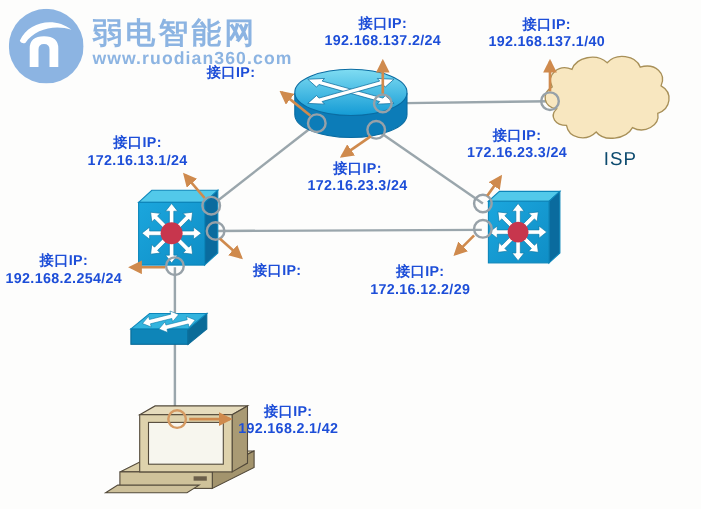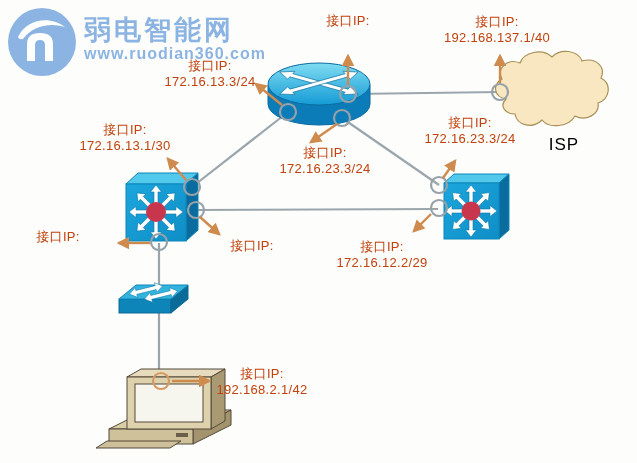--- a/index.html
+++ b/index.html
@@ -5,37 +5,37 @@
   html,body{margin:0;padding:0;}
   body{
     width:637px;height:463px;position:relative;overflow:hidden;
     background:#fdfdfc;
     font-family:"Liberation Sans","DejaVu Sans",sans-serif;
   }
   .stage{position:absolute;inset:0;width:637px;height:463px;}
   svg.canvas{position:absolute;left:0;top:0;display:block;}
   .iplabel{
     position:absolute;transform:translateX(-50%);
-    text-align:center;color:#c2410c;white-space:nowrap;
-    font-size:13px;line-height:16px;letter-spacing:.3px;
+    text-align:center;color:#1d4ed8;white-space:nowrap;
+    font-size:13px;line-height:16px;letter-spacing:.3px;font-weight:bold;
   }
   .iplabel .cap{font-size:13px;}
   .iplabel .ip{font-size:13px;}
   .logo-title{
     position:absolute;left:84px;top:12px;
     font-size:27px;font-weight:bold;color:#8cb4e2;letter-spacing:3px;
   }
   .logo-url{
     position:absolute;left:84px;top:45px;
     font-size:16px;font-weight:bold;color:#8cb4e2;letter-spacing:1px;
   }
   .logo-mark{position:absolute;left:8px;top:8px;width:68px;height:68px;}
   .isp-label{
     position:absolute;left:564px;top:135px;transform:translateX(-50%);
-    font-size:17px;color:#000000;letter-spacing:1px;
+    font-size:17px;color:#0c4a6e;letter-spacing:1px;
   }
 </style>
 </head>
 <body>
 
 <div class="stage">
 
 <svg class="canvas" width="637" height="463" viewBox="0 0 637 463">
   <defs>
     <linearGradient id="routerTop" x1="0" y1="0" x2="0" y2="1">
@@ -163,43 +163,44 @@
   <path d="M10,29 C18,11 42,7 57,19 C42,14 24,18 15,31 Q11,32 10,29 Z" fill="#ffffff"></path>
   <path d="M19,36 q0,-11 13,-11 q13,0 13,11 v17 h-8 v-16 q0,-5 -5,-5 q-5,0 -5,5 v16 h-8 z" fill="#ffffff"></path>
 </svg>
 <div class="logo-title">弱电智能网</div>
 <div class="logo-url">www.ruodian360.com</div>
 
 <div class="isp-label">ISP</div>
 
 <div class="iplabel" style="left:348px;top:13px">
   <div class="cap">接口IP:</div>
+  <div class="ip">192.168.137.2/24</div>
 </div>
 <div class="iplabel" style="left:497px;top:14px">
   <div class="cap">接口IP:</div>
   <div class="ip">192.168.137.1/40</div>
 </div>
 <div class="iplabel" style="left:210px;top:58px">
   <div class="cap">接口IP:</div>
-  <div class="ip">172.16.13.3/24</div>
 </div>
 <div class="iplabel" style="left:125px;top:122px">
   <div class="cap">接口IP:</div>
-  <div class="ip">172.16.13.1/30</div>
+  <div class="ip">172.16.13.1/24</div>
 </div>
 <div class="iplabel" style="left:325px;top:145px">
   <div class="cap">接口IP:</div>
   <div class="ip">172.16.23.3/24</div>
 </div>
 <div class="iplabel" style="left:470px;top:115px">
   <div class="cap">接口IP:</div>
   <div class="ip">172.16.23.3/24</div>
 </div>
 <div class="iplabel" style="left:58px;top:229px">
   <div class="cap">接口IP:</div>
+  <div class="ip">192.168.2.254/24</div>
 </div>
 <div class="iplabel" style="left:252px;top:238px">
   <div class="cap">接口IP:</div>
 </div>
 <div class="iplabel" style="left:382px;top:239px">
   <div class="cap">接口IP:</div>
   <div class="ip">172.16.12.2/29</div>
 </div>
 <div class="iplabel" style="left:262px;top:366px">
   <div class="cap">接口IP:</div>

